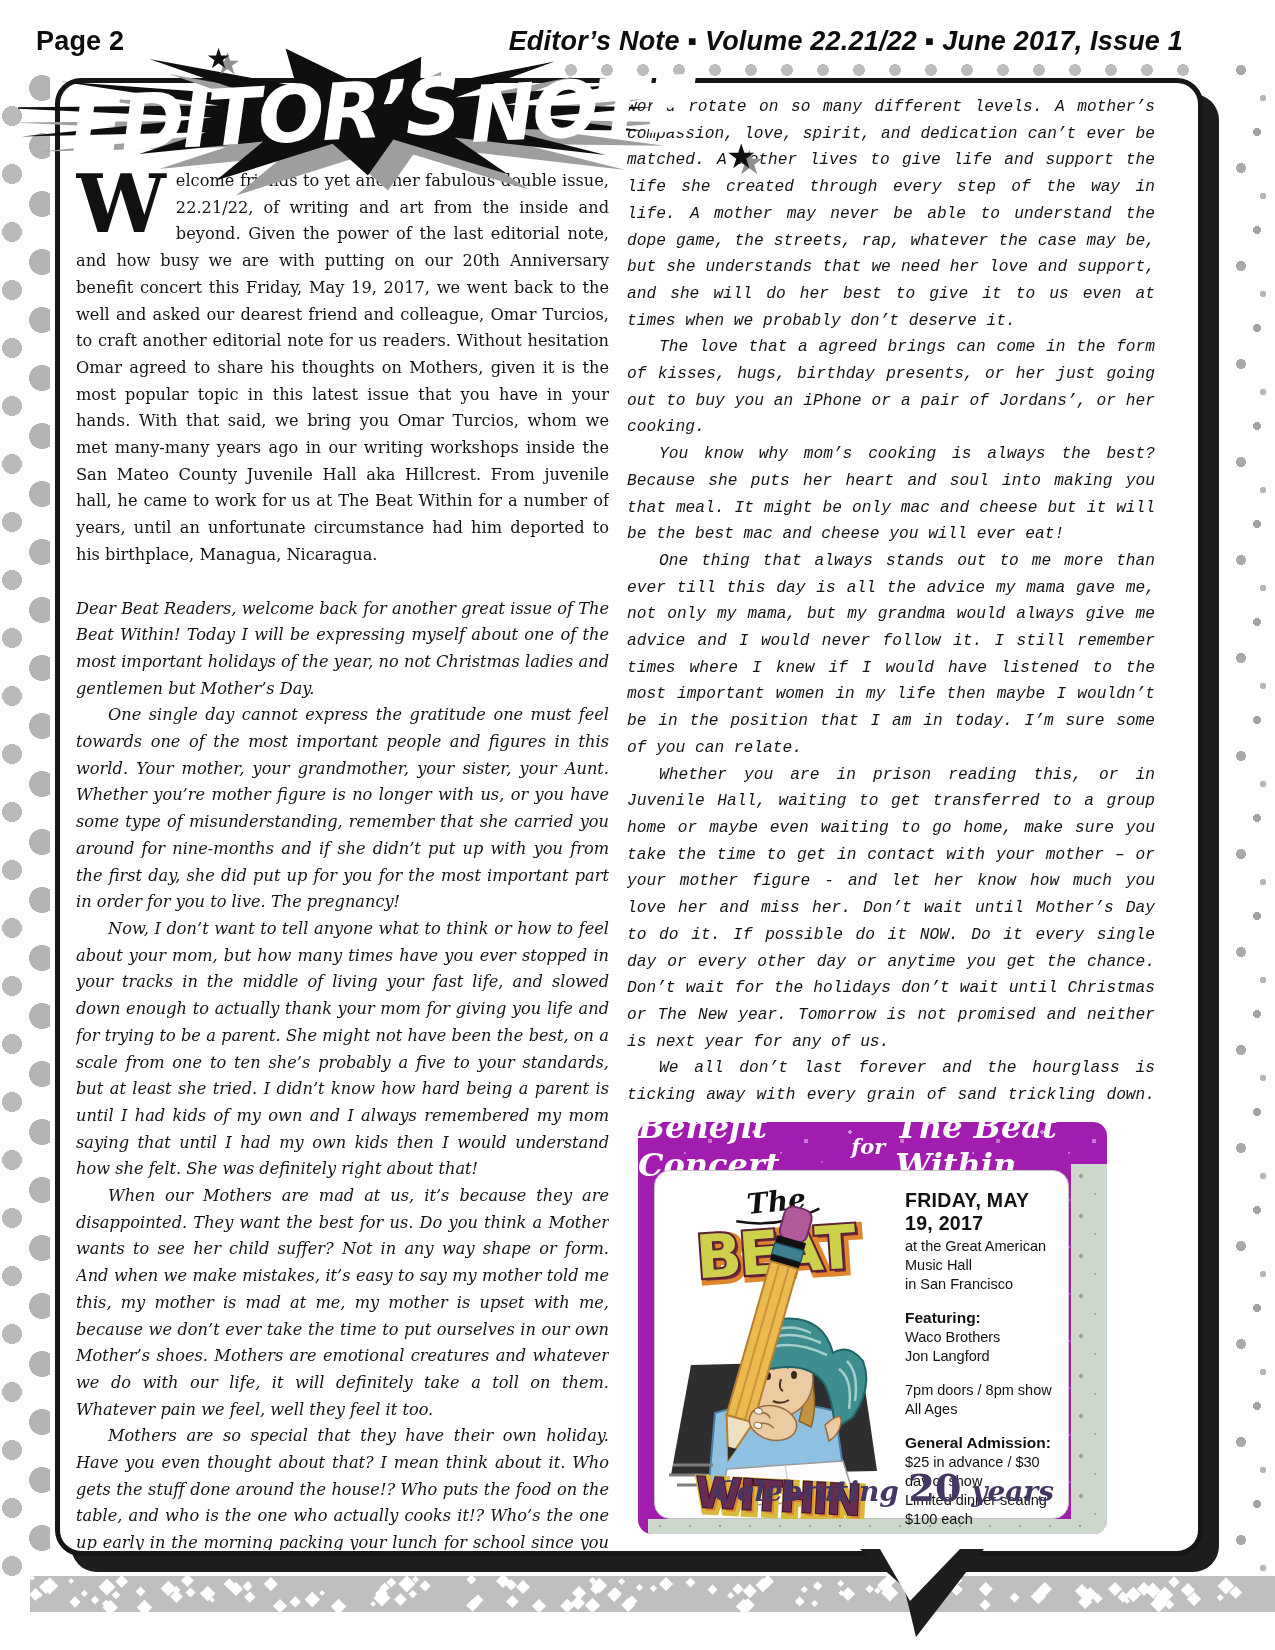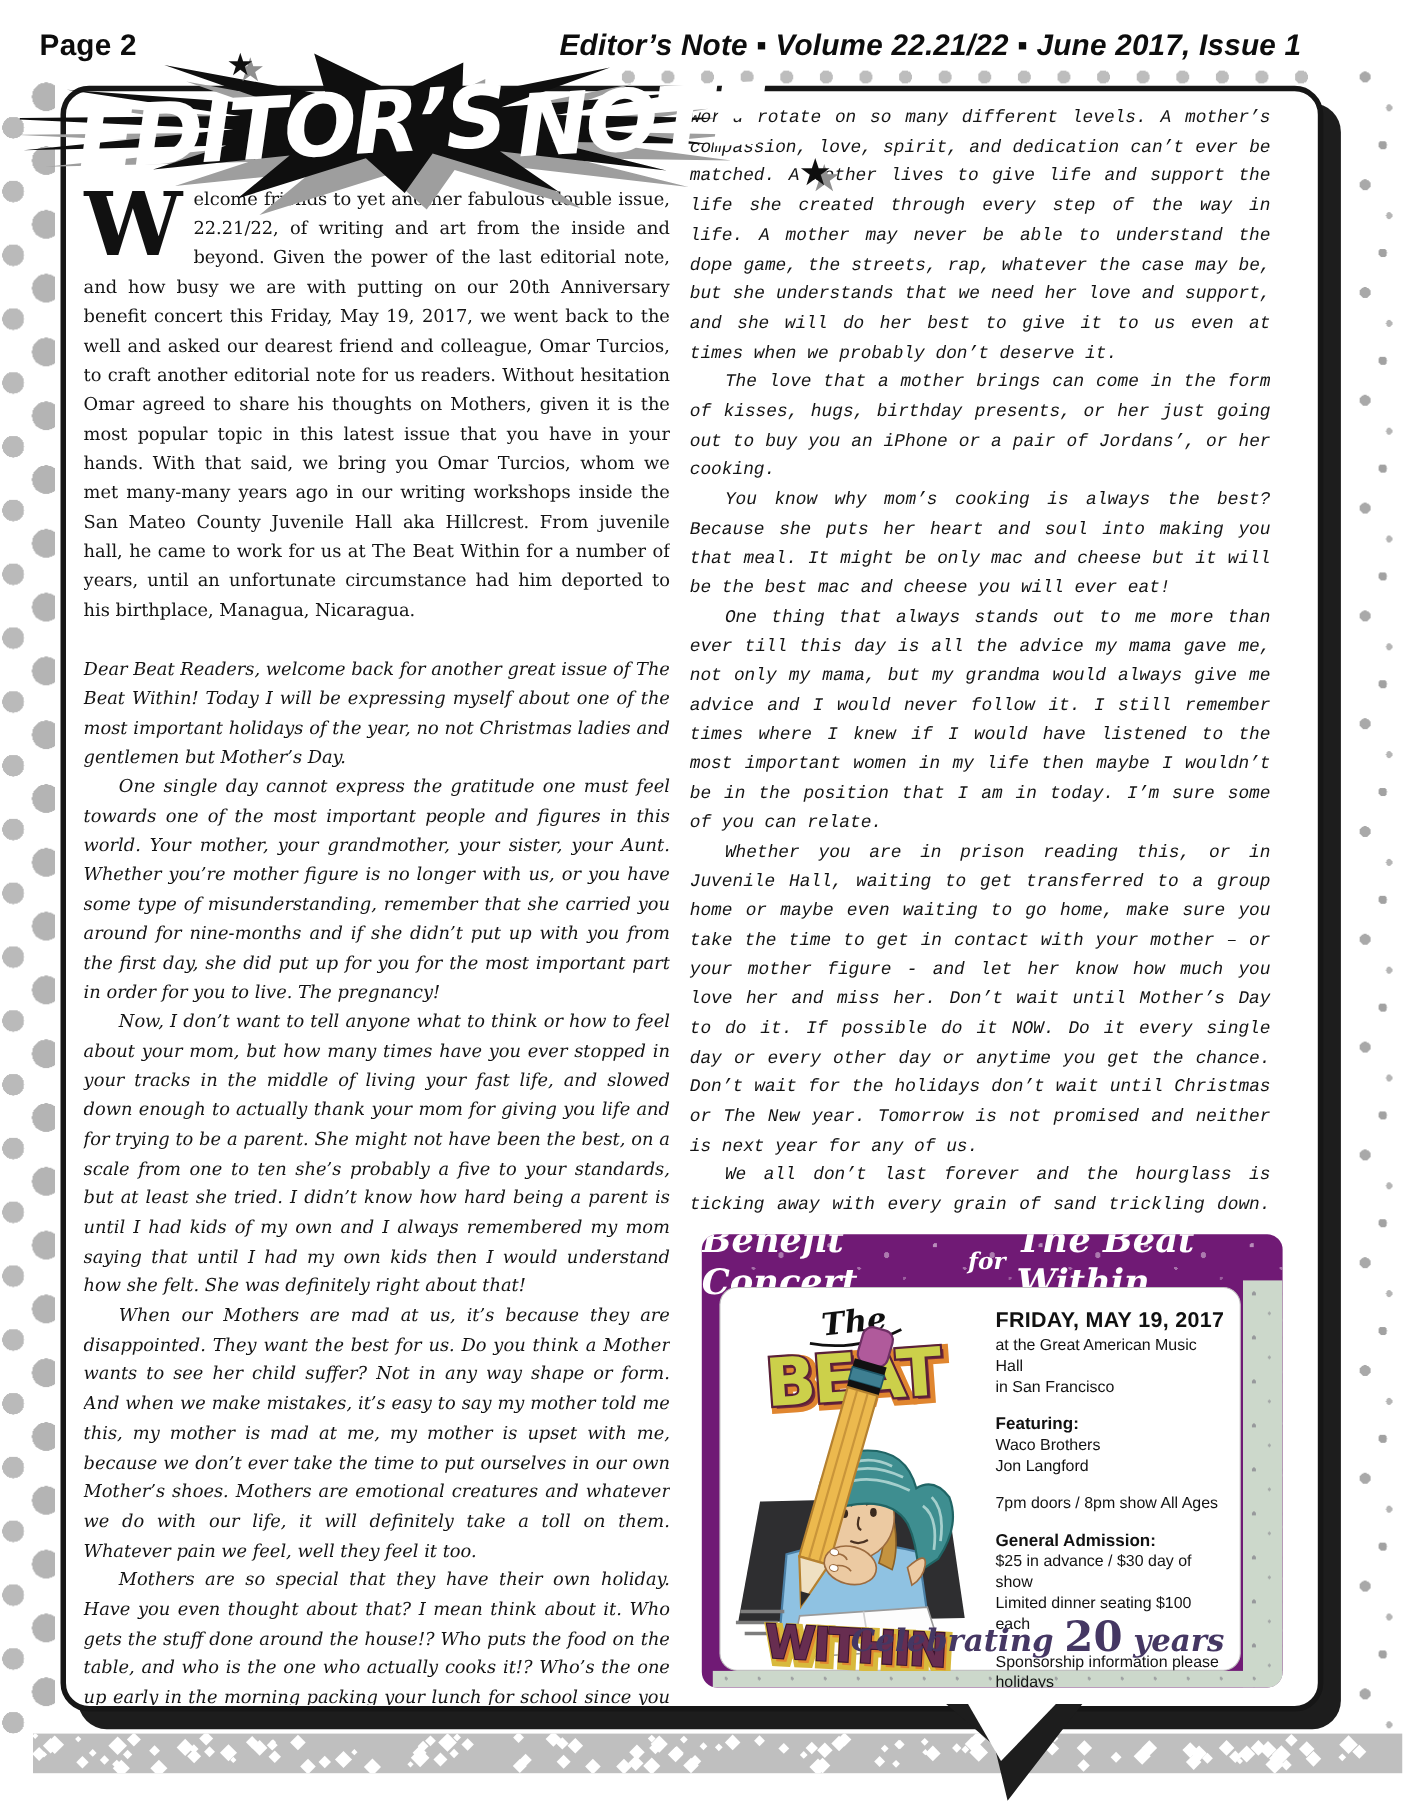--- a/index.html
+++ b/index.html
@@ -62,22 +62,22 @@
   .col p{margin:0;}
   .col p.ital{font-style:italic;}
   .col p.indent{text-indent:32px;}
   .dropcap{
     float:left;font-size:80px;line-height:64px;font-weight:bold;
     padding:4px 10px 0 0;color:#111;
   }
   .para-spacer{height:27px;}
   
   .ad{
-    position:absolute;left:638px;top:1122px;width:528px;height:412px;z-index:3;
-    background:#701a75;border-radius:14px;overflow:hidden;
+    position:absolute;left:638px;top:1122px;width:469px;height:412px;z-index:3;
+    background:#a21caf;border-radius:14px;overflow:hidden;
   }
   .ad::before{
     content:"";position:absolute;inset:0;z-index:0;pointer-events:none;
     background-image:
       radial-gradient(circle 2px at 20px 10px,rgba(255,255,255,.5) 99%,transparent),
       radial-gradient(circle 1.5px at 47px 31px,rgba(255,255,255,.38) 99%,transparent),
       radial-gradient(circle 2.5px at 72px 19px,rgba(255,255,255,.42) 99%,transparent),
       radial-gradient(circle 1.5px at 88px 40px,rgba(255,255,255,.3) 99%,transparent);
     background-size:96px 47px;
   }
@@ -275,21 +275,21 @@
   <p class="ital">Dear Beat Readers, welcome back for another great issue of The Beat Within! Today I will be expressing myself about one of the most important holidays of the year, no not Christmas ladies and gentlemen but Mother’s Day.</p>
   <p class="ital indent">One single day cannot express the gratitude one must feel towards one of the most important people and figures in this world. Your mother, your grandmother, your sister, your Aunt. Whether you’re mother figure is no longer with us, or you have some type of misunderstanding, remember that she carried you around for nine-months and if she didn’t put up with you from the first day, she did put up for you for the most important part in order for you to live. The pregnancy!</p>
   <p class="ital indent">Now, I don’t want to tell anyone what to think or how to feel about your mom, but how many times have you ever stopped in your tracks in the middle of living your fast life, and slowed down enough to actually thank your mom for giving you life and for trying to be a parent. She might not have been the best, on a scale from one to ten she’s probably a five to your standards, but at least she tried. I didn’t know how hard being a parent is until I had kids of my own and I always remembered my mom saying that until I had my own kids then I would understand how she felt. She was definitely right about that!</p>
   <p class="ital indent">When our Mothers are mad at us, it’s because they are disappointed. They want the best for us. Do you think a Mother wants to see her child suffer? Not in any way shape or form. And when we make mistakes, it’s easy to say my mother told me this, my mother is mad at me, my mother is upset with me, because we don’t ever take the time to put ourselves in our own Mother’s shoes. Mothers are emotional creatures and whatever we do with our life, it will definitely take a toll on them. Whatever pain we feel, well they feel it too.</p>
   <p class="ital indent">Mothers are so special that they have their own holiday. Have you even thought about that? I mean think about it. Who gets the stuff done around the house!? Who puts the food on the table, and who is the one who actually cooks it!? Who’s the one up early in the morning packing your lunch for school since you were in Kindergarten!? Who’s the one that helps you with your homework!? Let’s flip the switch, who’s the one that picks you up at Juvenile hall!? When you get released from the hall, you have to get released to a parent. Next time you get out look around you. Next time you go to visit, look around and who do you see in the visiting room? More women than men that’s for sure. Those are all mothers. Who’s the one putting money on your books!? Who’s answering all those collect calls!? I could keep going readers, because the list is endless.</p>
 
 </div>
 
 <div class="col col-right">
   <p class="ital">world rotate on so many different levels. A mother’s compassion, love, spirit, and dedication can’t ever be matched. A mother lives to give life and support the life she created through every step of the way in life. A mother may never be able to understand the dope game, the streets, rap, whatever the case may be, but she understands that we need her love and support, and she will do her best to give it to us even at times when we probably don’t deserve it.</p>
-  <p class="ital indent">The love that a mother brings can come in the form of kisses, hugs, birthday presents, or her just going out to buy you an iPhone or a pair of Jordans’, or her cooking.</p>
+  <p class="ital indent">The love that a agreed brings can come in the form of kisses, hugs, birthday presents, or her just going out to buy you an iPhone or a pair of Jordans’, or her cooking.</p>
   <p class="ital indent">You know why mom’s cooking is always the best? Because she puts her heart and soul into making you that meal. It might be only mac and cheese but it will be the best mac and cheese you will ever eat!</p>
   <p class="ital indent">One thing that always stands out to me more than ever till this day is all the advice my mama gave me, not only my mama, but my grandma would always give me advice and I would never follow it. I still remember times where I knew if I would have listened to the most important women in my life then maybe I wouldn’t be in the position that I am in today. I’m sure some of you can relate.</p>
   <p class="ital indent">Whether you are in prison reading this, or in Juvenile Hall, waiting to get transferred to a group home or maybe even waiting to go home, make sure you take the time to get in contact with your mother – or your mother figure - and let her know how much you love her and miss her. Don’t wait until Mother’s Day to do it. If possible do it NOW. Do it every single day or every other day or anytime you get the chance. Don’t wait for the holidays don’t wait until Christmas or The New year. Tomorrow is not promised and neither is next year for any of us.</p>
   <p class="ital indent">We all don’t last forever and the hourglass is ticking away with every grain of sand trickling down. Before I leave this Earth and before my mom does, I want to make sure that my mom knows I love her with all my heart. My mom and I have never had a perfect relationship and we don’t see eye to eye on many topics, but that doesn’t change the fact that she loves me and I love her. So why wait for Mother’s Day, or any special day, to let your mom know she is special. Do it every chance you get and trust me you will never live life with regret. If you are fortunate enough to be with your mother soon physically, give her a big ole bear hug for me because all of you readers and writers are special and you got THAT from your mother.</p>
 
 </div>
 
 <div class="ad">
   <div class="ad-title">
     <span class="t-big">Benefit Concert</span>

